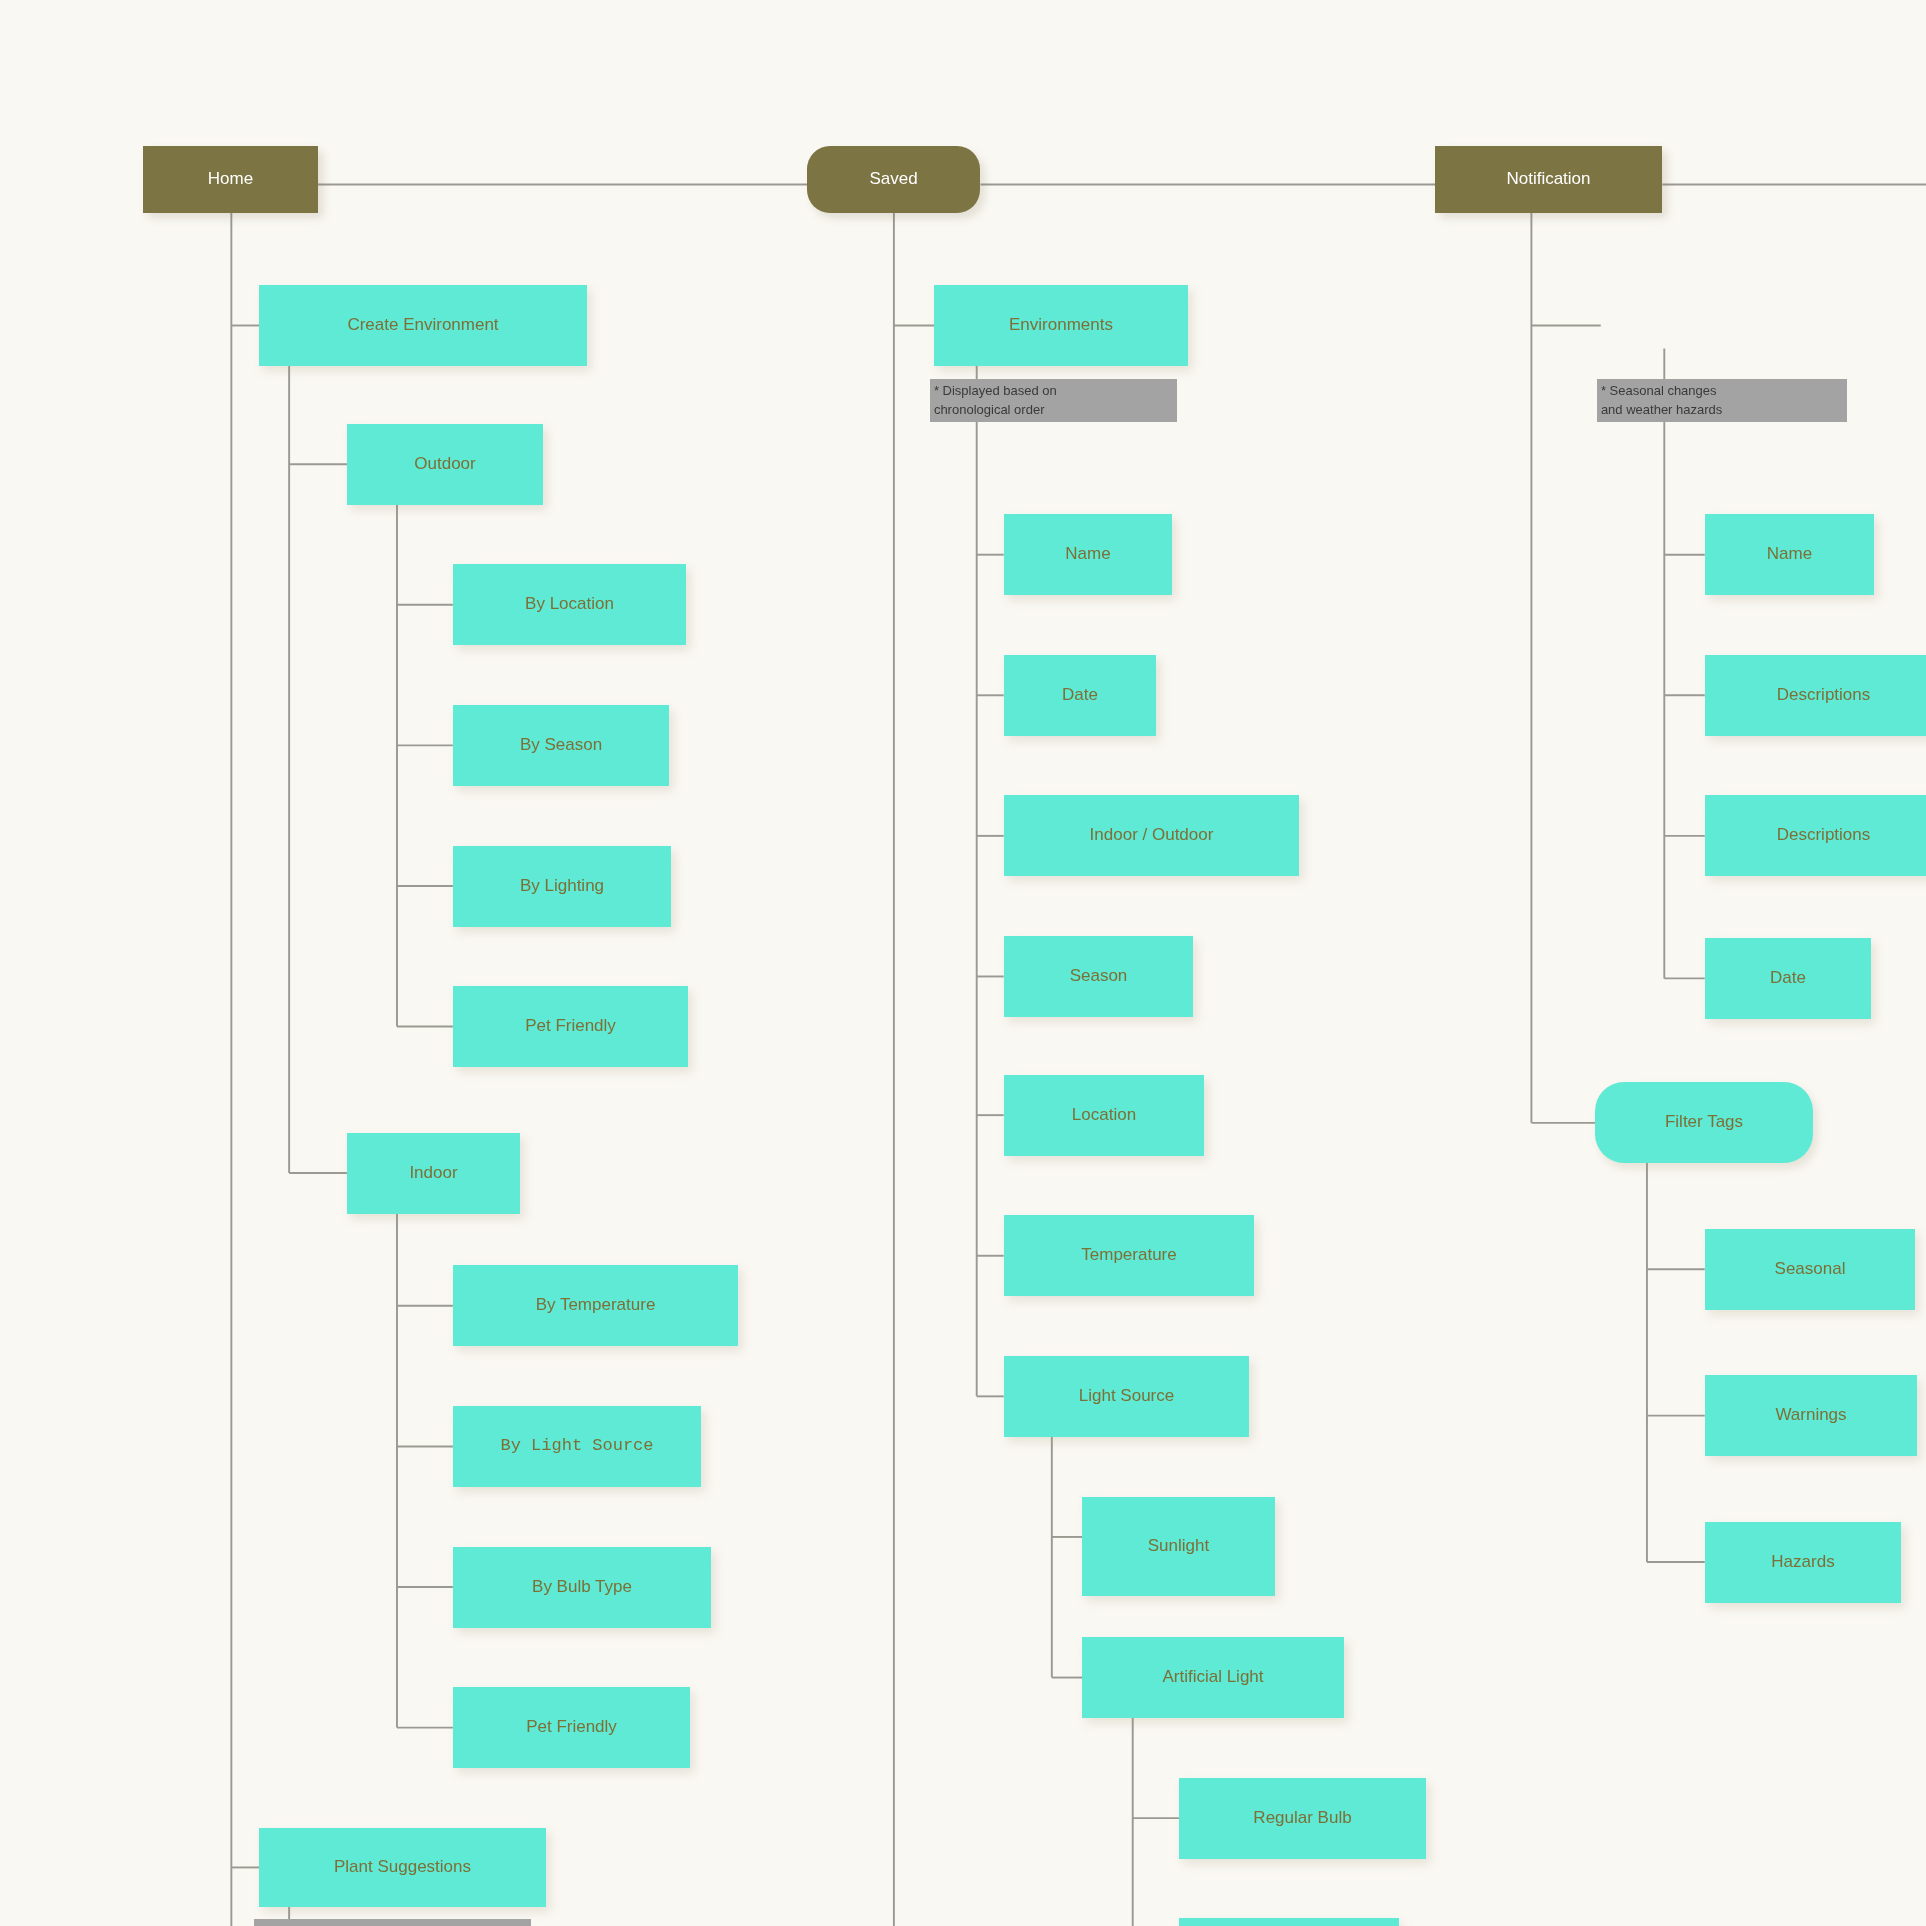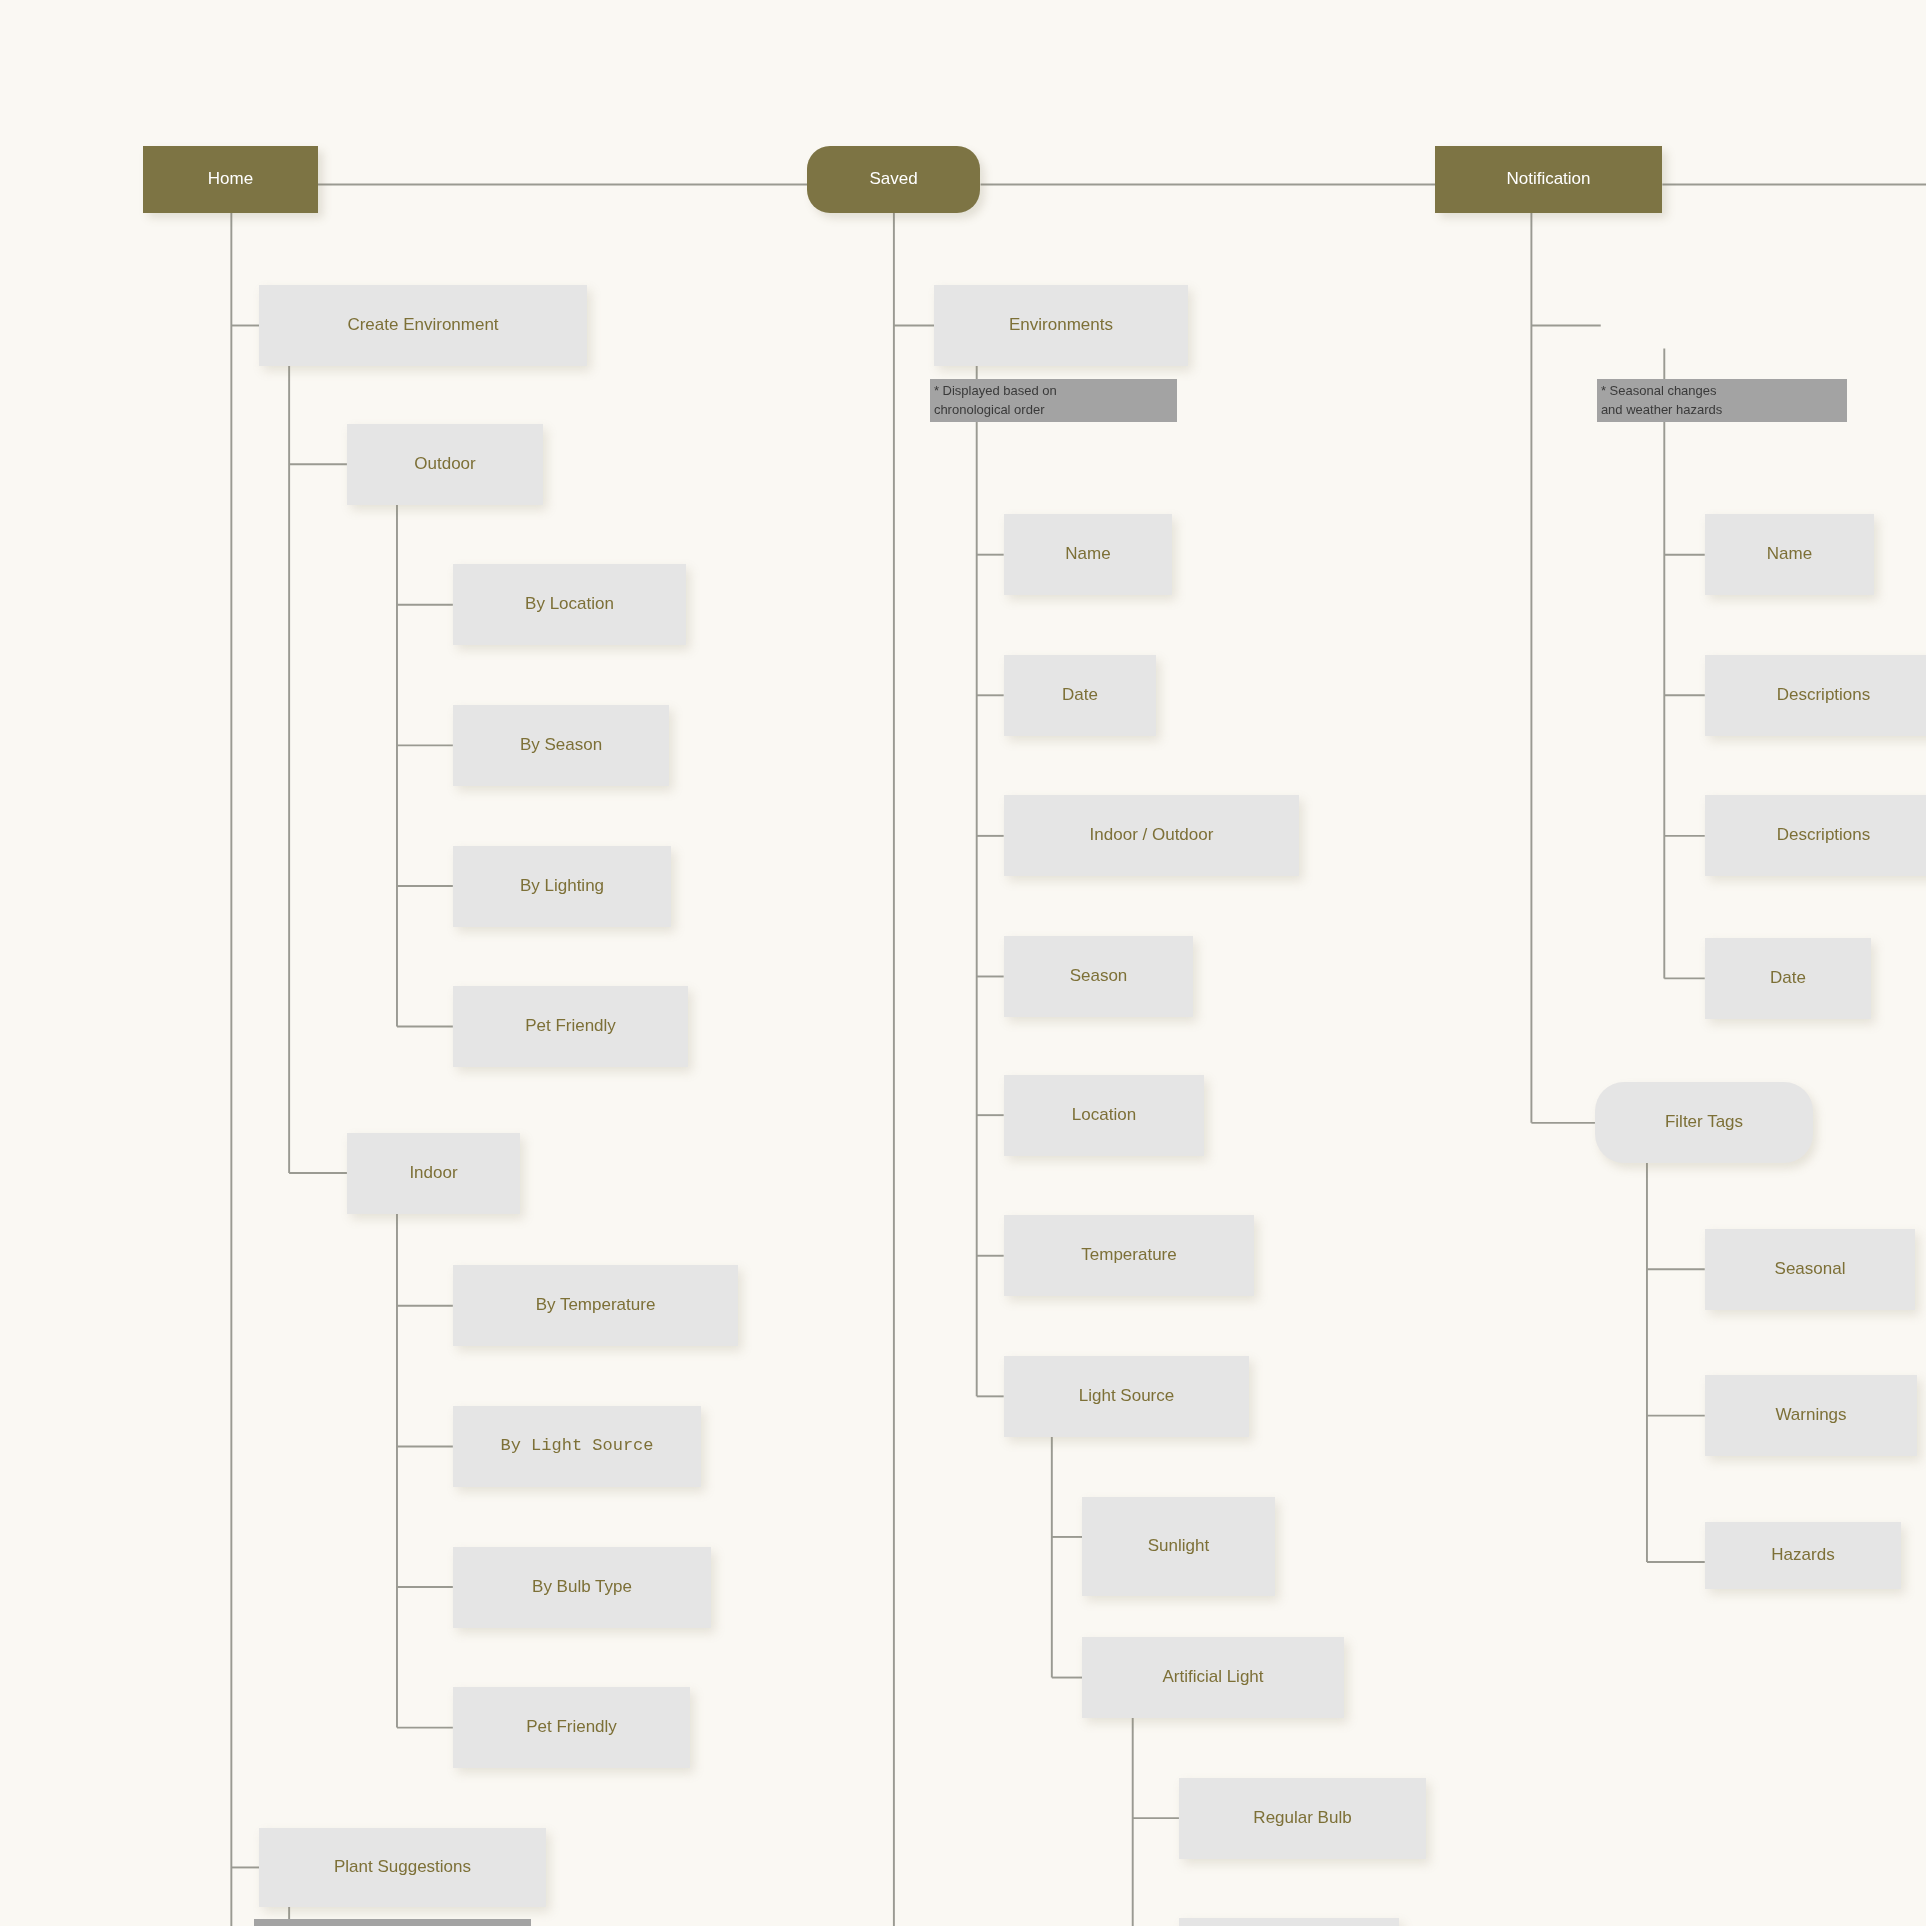--- a/index.html
+++ b/index.html
@@ -21,21 +21,21 @@
     line-height:1.2;
     white-space:nowrap;
   }
   .root{
     background:#7d7444;
     color:#ffffff;
     font-size:17px;
     box-shadow:4.6px 5.4px 8.5px rgba(120,110,80,.18);
   }
   .card{
-    background:#e5e5e5;
+    background:#5eead4;
     color:#7d7037;
     font-size:17px;
     box-shadow:3.9px 5.4px 10px rgba(150,140,110,.20);
   }
   .note{
     position:absolute;
     box-sizing:border-box;
     background:#a3a3a3;
     color:#3a3a3a;
     font-size:13px;
@@ -179,16 +179,16 @@
 
   <div class="node card" style="left:1705px;top:514px;width:169px;height:81px;">Name</div>
   <div class="node card" style="left:1705px;top:655px;width:237px;height:81px;">Descriptions</div>
   <div class="node card" style="left:1705px;top:795px;width:237px;height:81px;">Descriptions</div>
   <div class="node card" style="left:1705px;top:938px;width:166px;height:81px;">Date</div>
 
   <div class="node card" style="left:1595px;top:1082px;width:218px;height:81px;border-radius:29px;">Filter Tags</div>
 
   <div class="node card" style="left:1705px;top:1229px;width:210px;height:81px;">Seasonal</div>
   <div class="node card" style="left:1705px;top:1375px;width:212px;height:81px;">Warnings</div>
-  <div class="node card" style="left:1705px;top:1522px;width:196px;height:67px;">Hazards</div>
+  <div class="node card" style="left:1705px;top:1522px;width:196px;height:81px;">Hazards</div>
 
 </div>
 
 
 </body></html>

